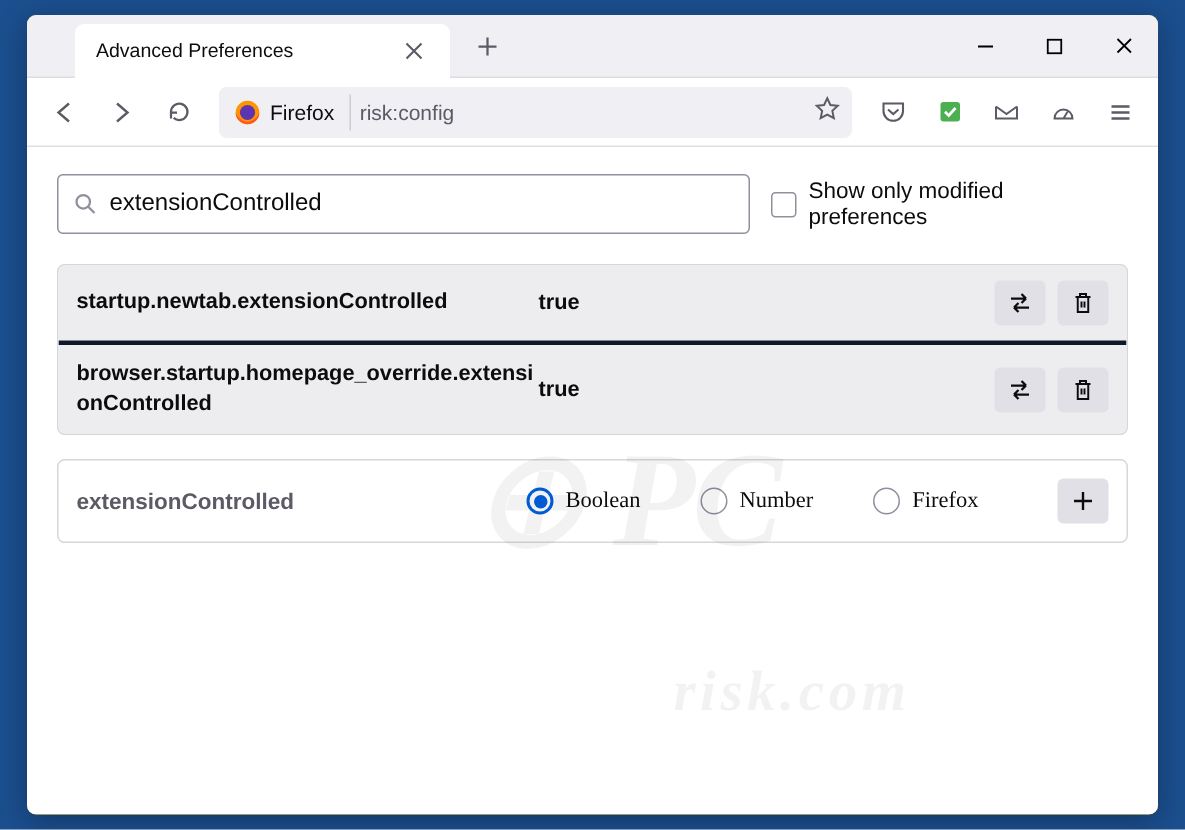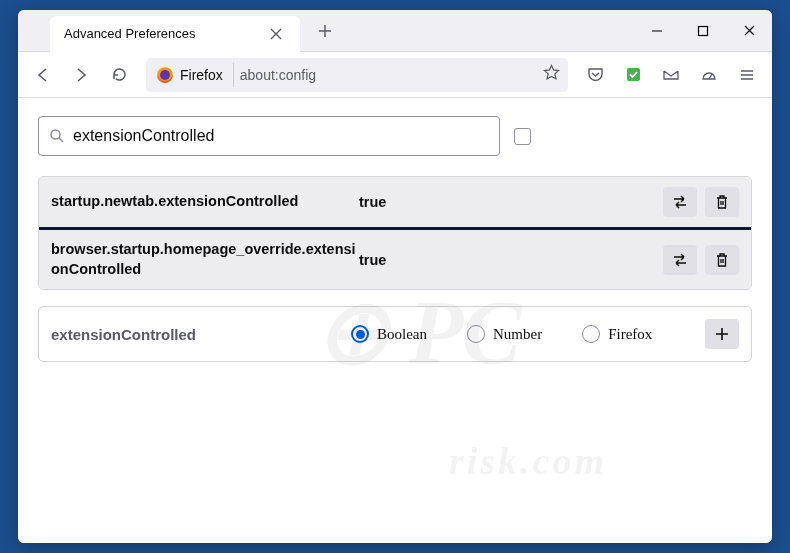--- a/index.html
+++ b/index.html
@@ -113,21 +113,21 @@
       </div>
     <div class="urlbar">
       <div class="url-identity">
         <svg class="ff-logo" viewBox="0 0 32 32">
             <circle cx="16" cy="16" r="14" fill="#ff9500"></circle>
             <circle cx="16" cy="16" r="9" fill="#5e35b1"></circle>
             <path d="M30 16 a14 14 0 0 1 -28 0 c 3 8 10 11 14 11 s 11 -3 14 -11" fill="#ff5722"></path>
           </svg>
         <span style="font-size:14px;color:#0c0c0d;">Firefox</span>
       </div>
-      <span class="url-text">about:config</span>
+      <span class="url-text">risk:config</span>
       <span class="url-star"><svg width="17" height="17" viewBox="0 0 17 17">
             <path d="M8.5 1.5 L10.6 6 L15.5 6.5 L11.9 9.9 L12.9 14.8 L8.5 12.4 L4.1 14.8 L5.1 9.9 L1.5 6.5 L6.4 6 Z" fill="none" stroke="#5b5b66" stroke-width="1.3"></path>
           </svg></span>
     </div>
     <div class="tb-icon">
         <svg width="17" height="17" viewBox="0 0 17 17">
           <path d="M2 3 H15 V8 a6.5 6.5 0 0 1 -13 0 Z M5 7 L8.5 10 L12 7" fill="none" stroke="#5b5b66" stroke-width="1.4"></path>
         </svg>
       </div>
     <div class="tb-icon">
@@ -158,20 +158,21 @@
     <div class="search-row">
       <div class="search-box">
         <svg width="16" height="16" viewBox="0 0 16 16">
             <circle cx="6.5" cy="6.5" r="4.5" fill="none" stroke="#8f8f9d" stroke-width="1.5"></circle>
             <path d="M10 10 L14 14" stroke="#8f8f9d" stroke-width="1.5"></path>
           </svg>
         <input type="text" value="extensionControlled" style="">
       </div>
       <label class="checkbox-row">
         <span class="chk"></span>
+        <span class="chk-label">Show only modified preferences</span>
       </label>
     </div>
 
     <div class="prefs-table">
       <div class="pref-row modified">
         <div class="pref-name">startup.newtab.extensionControlled</div>
         <div class="pref-value">true</div>
         <div class="pref-actions">
           <div class="act-btn">
               <svg width="18" height="14" viewBox="0 0 18 14">

